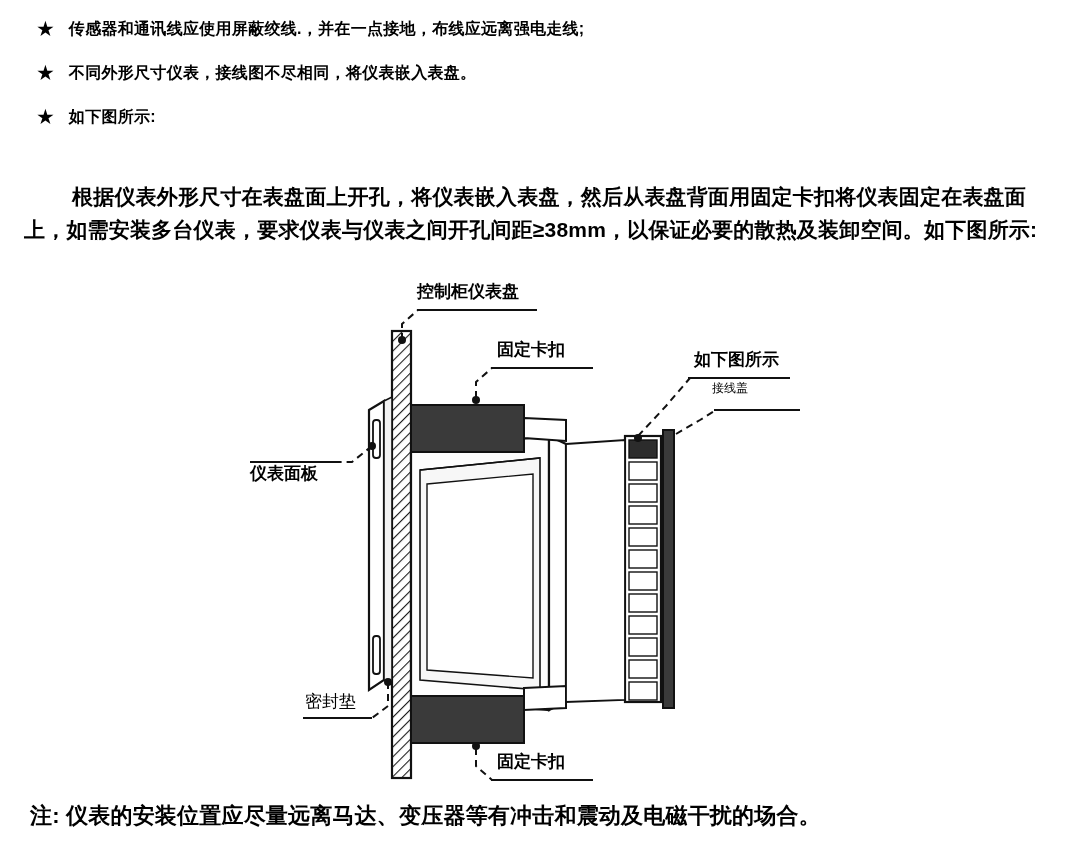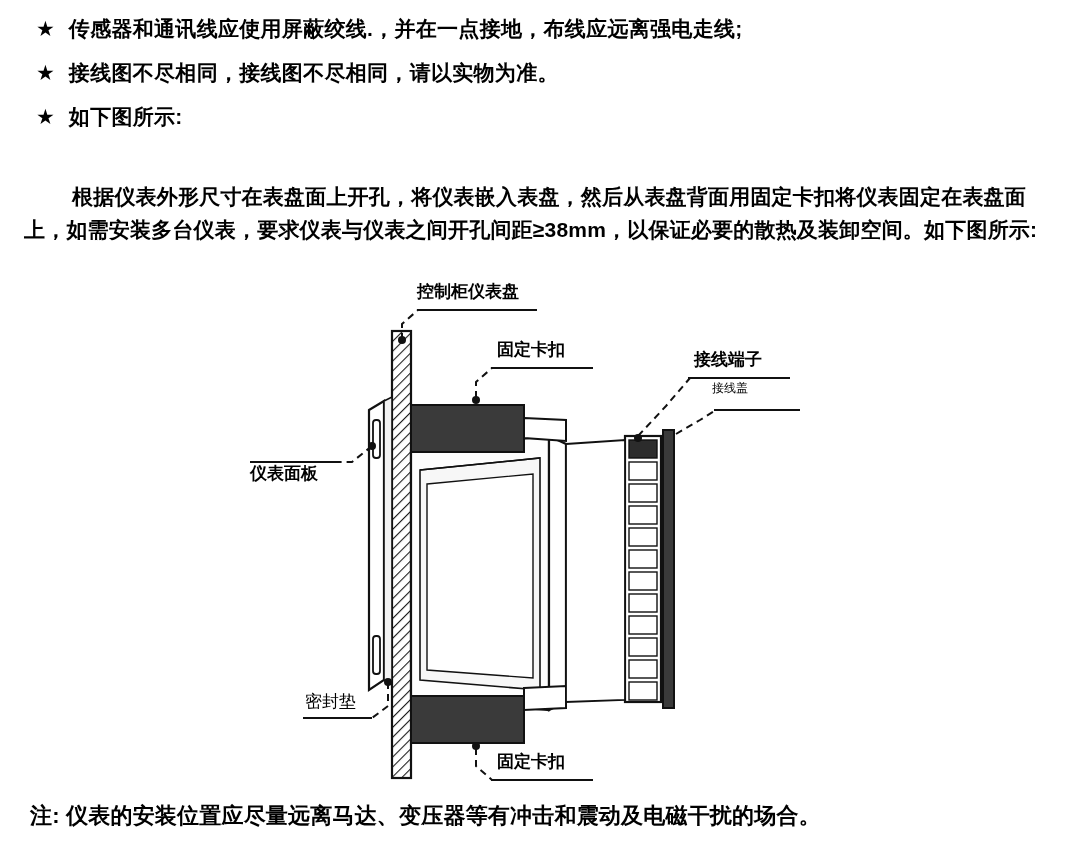--- a/index.html
+++ b/index.html
@@ -34,21 +34,21 @@
     margin-bottom: 14px;
     padding-left: 36px;
   }
   .star {
     font-size: 21px;
     line-height: 30px;
     margin-right: 14px;
     color: #000;
   }
   .bullet-text {
-    font-size: 21px;
+    font-size: 16px;
     line-height: 30px;
     font-weight: bold;
     letter-spacing: 0.3px;
   }
 
   
   .para {
     position: absolute;
     left: 24px;
     top: 152px;
@@ -90,21 +90,21 @@
 
 <div class="page">
 
   <div class="bullets">
     <div class="bullet-row">
       <span class="star">★</span>
       <span class="bullet-text">传感器和通讯线应使用屏蔽绞线.，并在一点接地，布线应远离强电走线;</span>
     </div>
     <div class="bullet-row">
       <span class="star">★</span>
-      <span class="bullet-text">接线图不尽相同，接线图不尽相同，请以实物为准。</span>
+      <span class="bullet-text">不同外形尺寸仪表，接线图不尽相同，将仪表嵌入表盘。</span>
     </div>
     <div class="bullet-row">
       <span class="star">★</span>
       <span class="bullet-text">如下图所示:</span>
     </div>
   </div>
 
   <div class="para">根据仪表外形尺寸在表盘面上开孔，将仪表嵌入表盘，然后从表盘背面用固定卡扣将仪表固定在表盘面上，如需安装多台仪表，要求仪表与仪表之间开孔间距≥38mm，以保证必要的散热及装卸空间。如下图所示:</div>
 
   <div class="figure">
@@ -181,21 +181,21 @@
       <line x1="714" y1="152" x2="800" y2="152" stroke="#111" stroke-width="2"></line>
       <line x1="250" y1="204" x2="336" y2="204" stroke="#111" stroke-width="2"></line>
       <line x1="303" y1="460" x2="372" y2="460" stroke="#111" stroke-width="2"></line>
       <line x1="491" y1="522" x2="593" y2="522" stroke="#111" stroke-width="2"></line>
     </svg>
 
     <div style="position:absolute;left:417px;top:22px;font-size:17px;font-weight:bold;">控制柜仪表盘</div>
 
     <div style="position:absolute;left:497px;top:80px;font-size:17px;font-weight:bold;">固定卡扣</div>
 
-    <div style="position:absolute;left:694px;top:90px;font-size:17px;font-weight:bold;">接线端子</div>
+    <div style="position:absolute;left:694px;top:90px;font-size:17px;font-weight:bold;">如下图所示</div>
 
     <div style="position:absolute;left:712px;top:122px;font-size:12px;font-weight:normal;">接线盖</div>
 
     <div style="position:absolute;left:250px;top:174px;font-size:17px;font-weight:bold;margin-top:30px;">仪表面板</div>
 
     <div style="position:absolute;left:305px;top:432px;font-size:17px;font-weight:normal;">密封垫</div>
 
     <div style="position:absolute;left:497px;top:492px;font-size:17px;font-weight:bold;">固定卡扣</div>
   </div>
 

